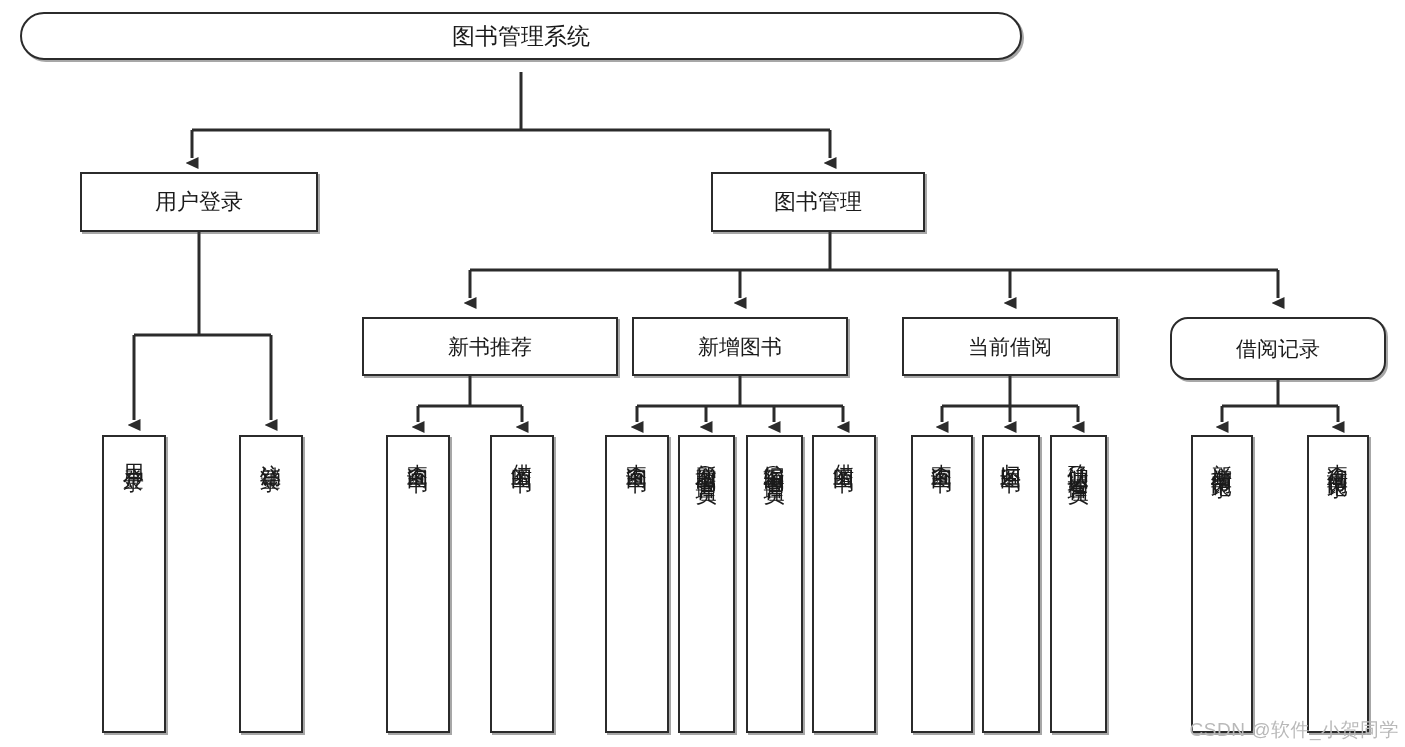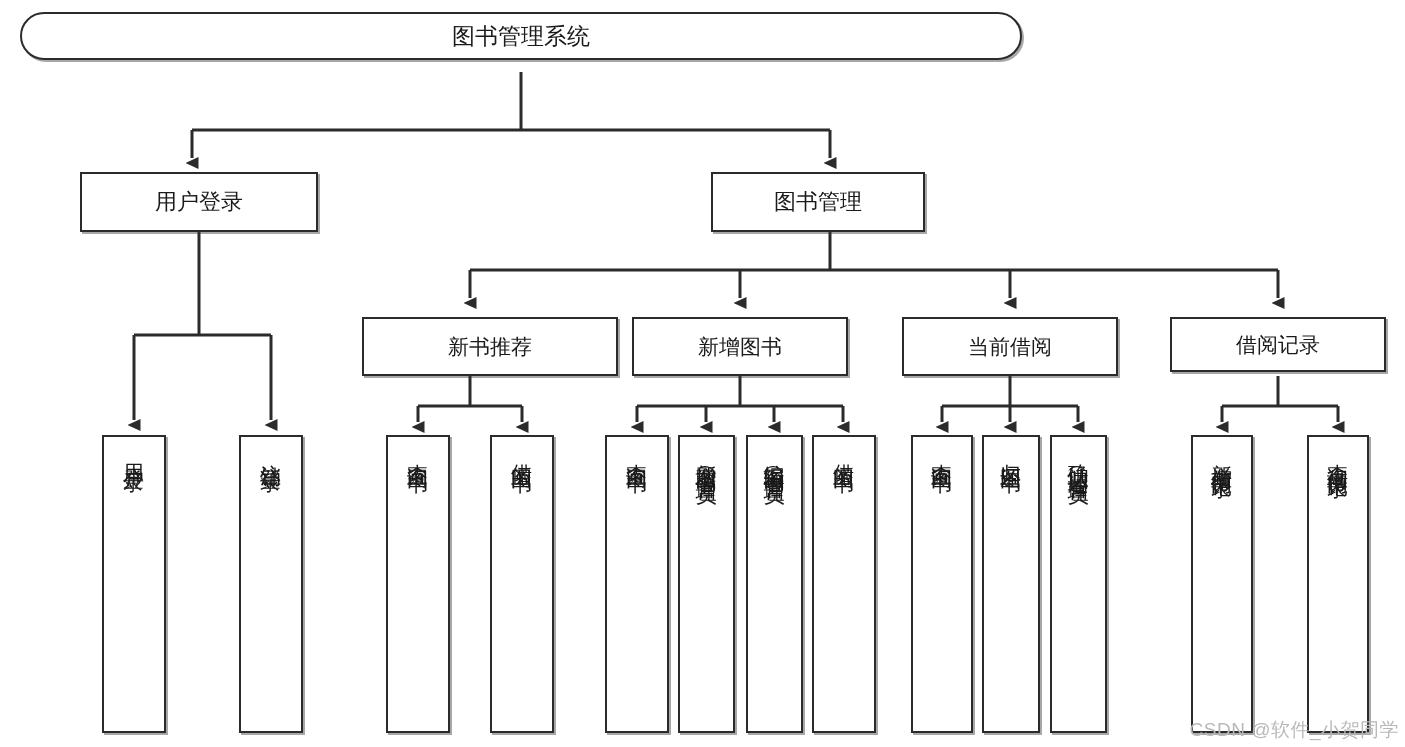--- a/index.html
+++ b/index.html
@@ -147,21 +147,21 @@
   </div>
 
   <div class="node lvl2" style="left:632px; top:317px; width:216px; height:59px;">
     <span class="node-label">新增图书</span>
   </div>
 
   <div class="node lvl2" style="left:902px; top:317px; width:216px; height:59px;">
     <span class="node-label">当前借阅</span>
   </div>
 
-  <div class="node lvl2" style="left:1170px; top:317px; width:216px; height:55px;">
+  <div class="node lvl2" style="left:1170px; top:317px; width:216px; height:63px;border-radius:18px;">
     <span class="node-label">借阅记录</span>
   </div>
 
   <div class="node leaf" style="left:102px; top:435px; width:64px; height:298px;">
     <span class="node-label">用户登录</span>
   </div>
 
   <div class="node leaf" style="left:239px; top:435px; width:64px; height:298px;">
     <span class="node-label">注销登录</span>
   </div>

